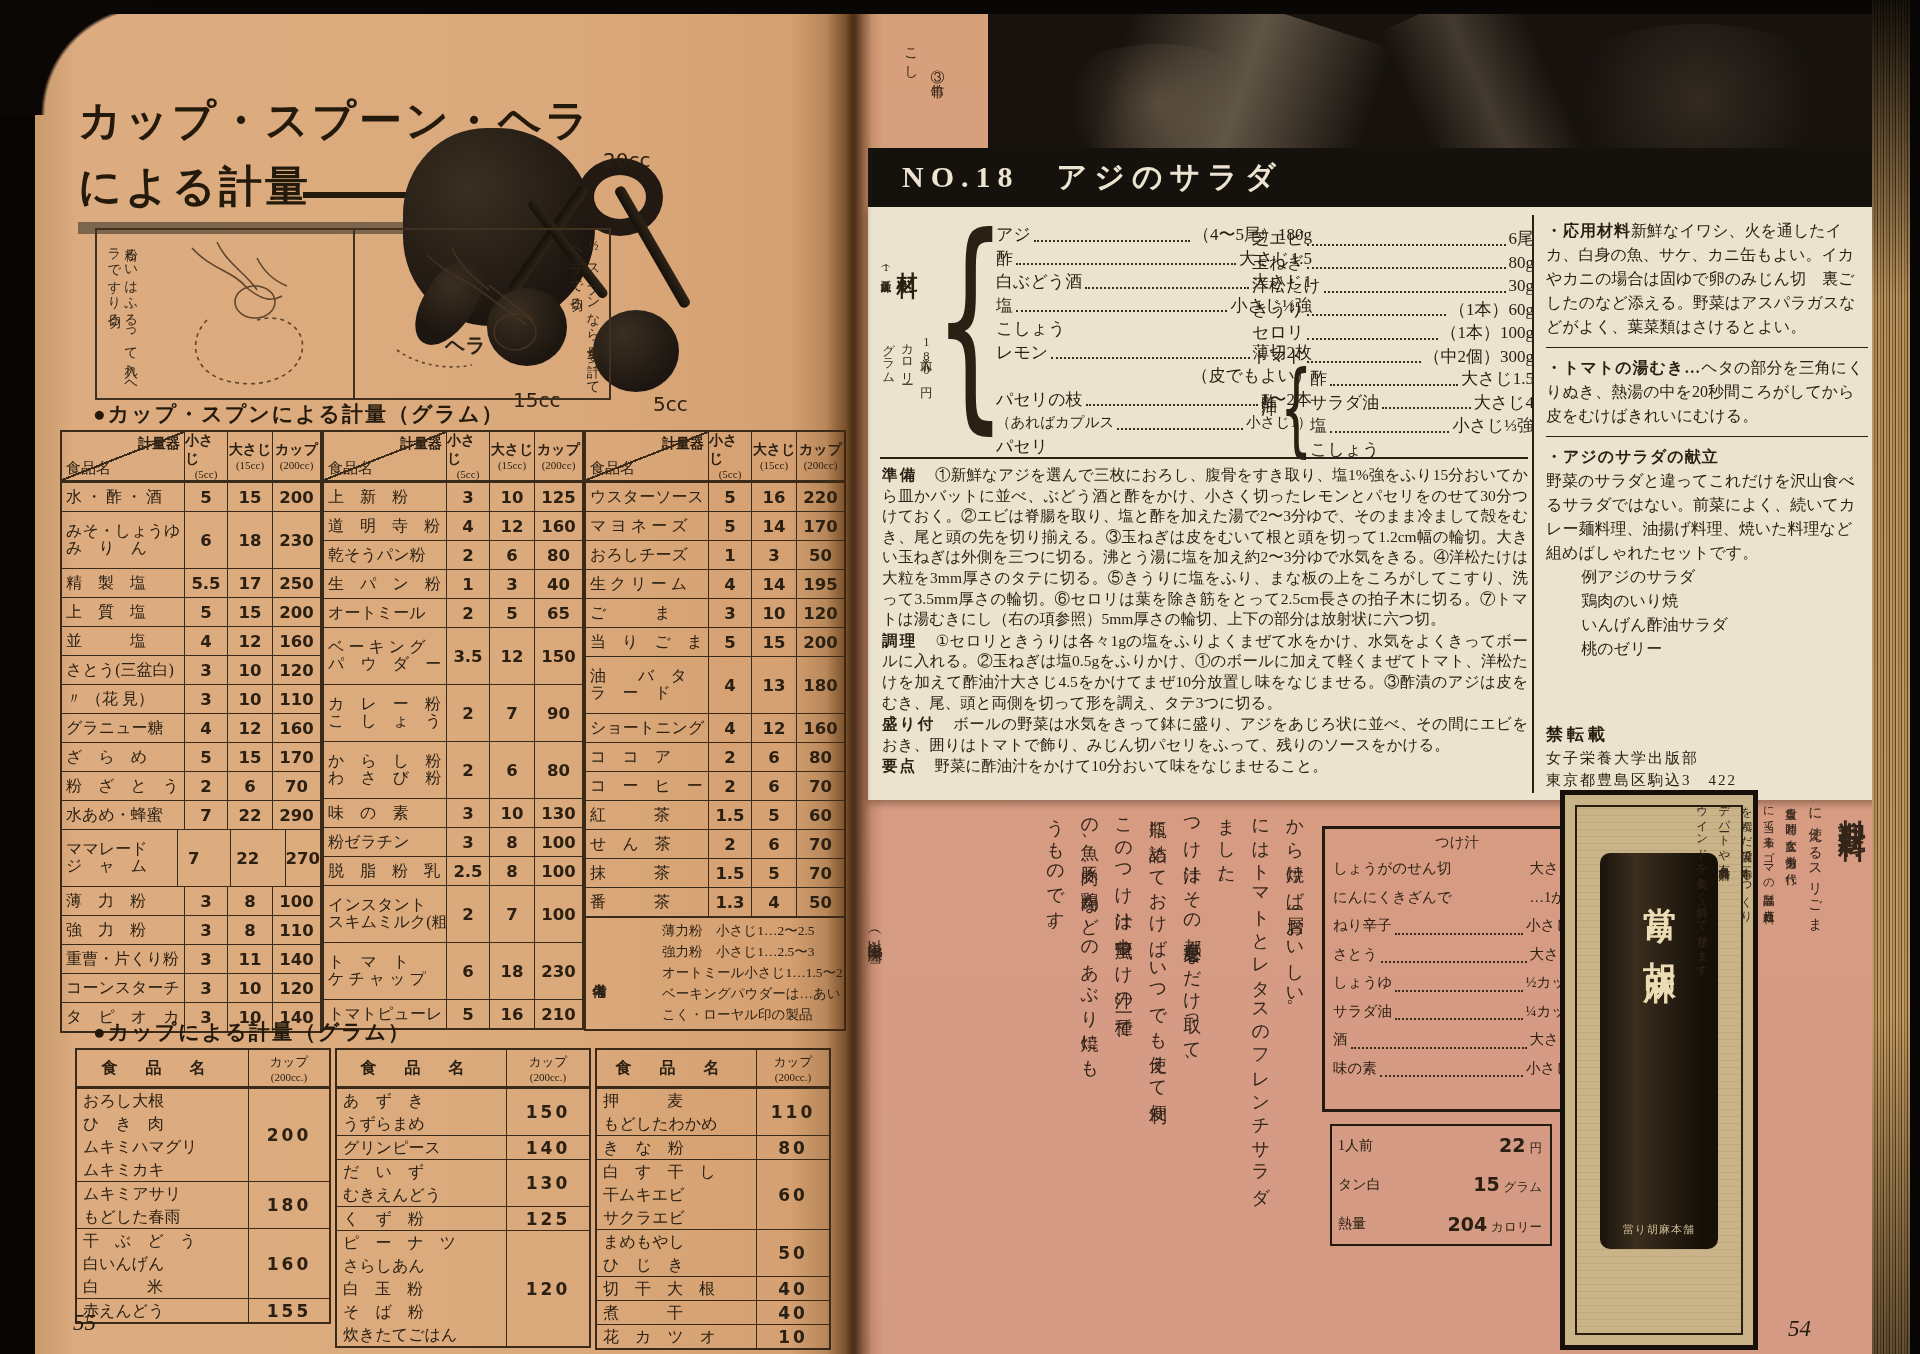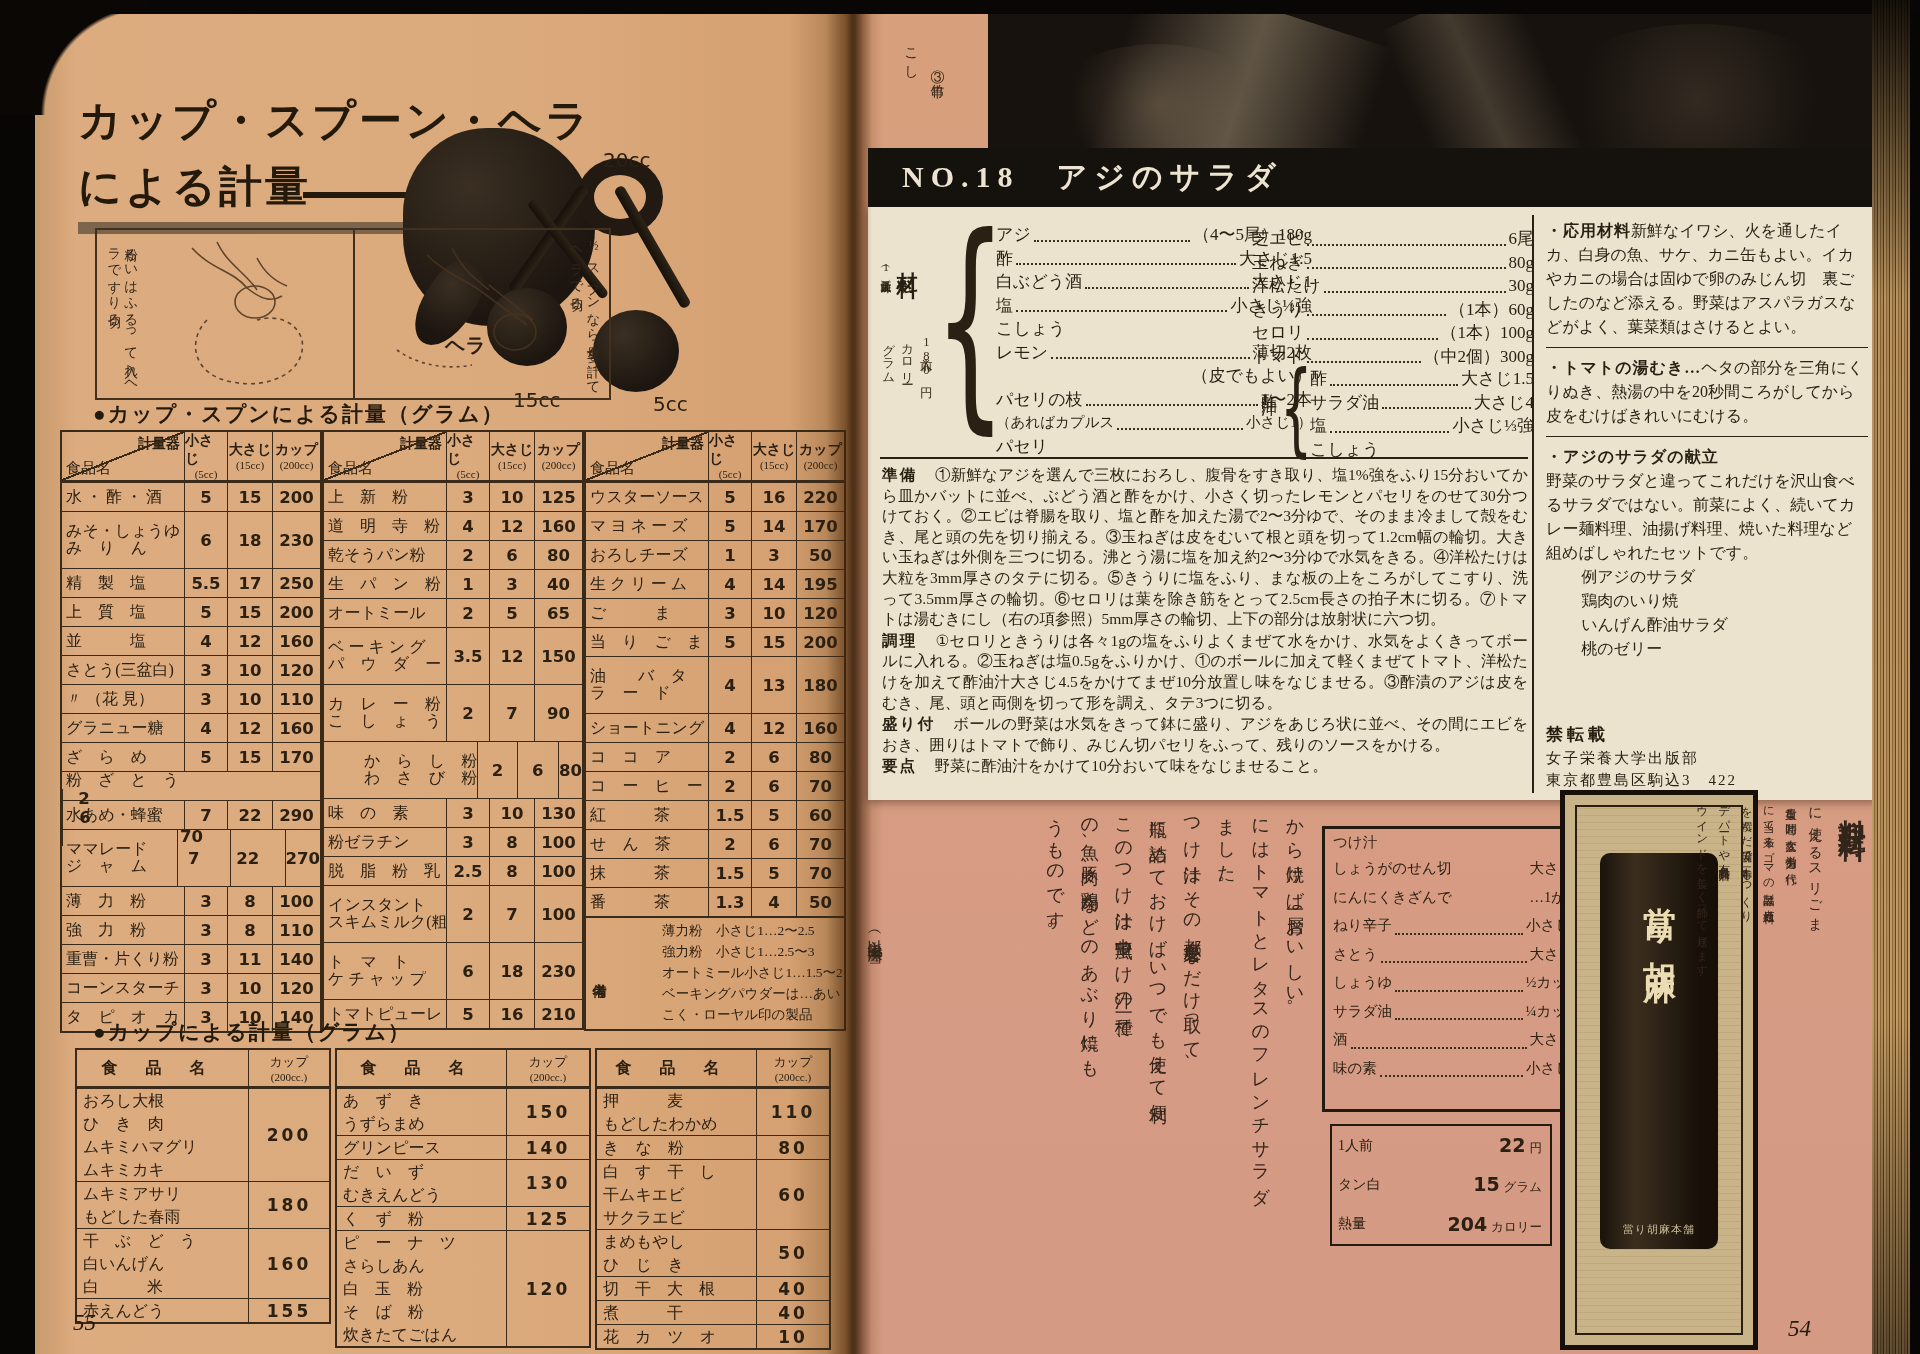--- a/index.html
+++ b/index.html
@@ -261,21 +261,21 @@
           <div class="t1v c2">160</div>
         </div>
         <div class="t1row" style="height: 28px;">
           <div class="t1name">
             <div>ざ　ら　め</div>
           </div>
           <div class="t1v c0">5</div>
           <div class="t1v c1">15</div>
           <div class="t1v c2">170</div>
         </div>
-        <div class="t1row" style="height: 28px; flex-direction: column;">
+        <div class="t1row" style="height: 28px;">
           <div class="t1name">
             <div>粉　ざ　と　う</div>
           </div>
           <div class="t1v c0">2</div>
           <div class="t1v c1">6</div>
           <div class="t1v c2">70</div>
         </div>
         <div class="t1row" style="height: 28px;">
           <div class="t1name">
             <div>水あめ・蜂蜜</div>
@@ -404,21 +404,21 @@
         </div>
         <div class="t1row" style="height: 56px;">
           <div class="t1name">
             <div>カ　レ　ー　粉</div>
             <div>こ　し　ょ　う</div>
           </div>
           <div class="t1v c0">2</div>
           <div class="t1v c1">7</div>
           <div class="t1v c2">90</div>
         </div>
-        <div class="t1row" style="height: 56px; padding-left: 36px;">
+        <div class="t1row" style="height: 56px;">
           <div class="t1name">
             <div>か　ら　し　粉</div>
             <div>わ　さ　び　粉</div>
           </div>
           <div class="t1v c0">2</div>
           <div class="t1v c1">6</div>
           <div class="t1v c2">80</div>
         </div>
         <div class="t1row" style="height: 28px;">
           <div class="t1name">
@@ -939,21 +939,21 @@
       <p>から焼けば一層おいしい。</p>
       <p>にはトマトとレタスのフレンチサラダ</p>
       <p>ました。</p>
       <p>つけ汁はその都度必要なだけ取って、</p>
       <p>瓶に詰めておけばいつでも使えて便利</p>
       <p>このつけ汁は中華風つけ汁の一種で、</p>
       <p>の魚、豚肉、鶏肉などのあぶり焼にも</p>
       <p>うものです。</p>
     </div>
 
-  <div class="abs tbox" style="left:1322px;top:826px;width:270px;height:286px;">
+  <div class="abs tbox" style="left:1322px;top:826px;width:270px;height:286px;text-align:center;">
     <p class="bt">つけ汁</p>
     <div>
         <div class="ing-row">
           <span>しょうがのせん切</span>
           <span class="nd"></span>
           <span class="qty">大さじ1</span>
         </div>
         <div class="ing-row">
           <span>にんにくきざんで</span>
           <span class="nd"></span>

